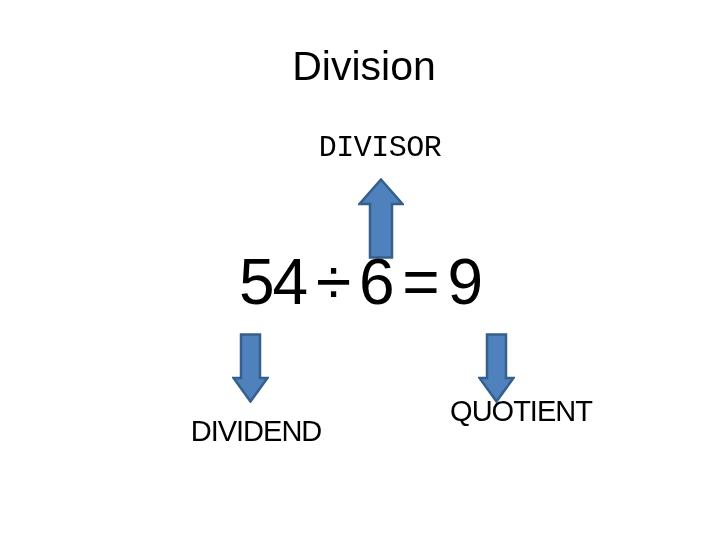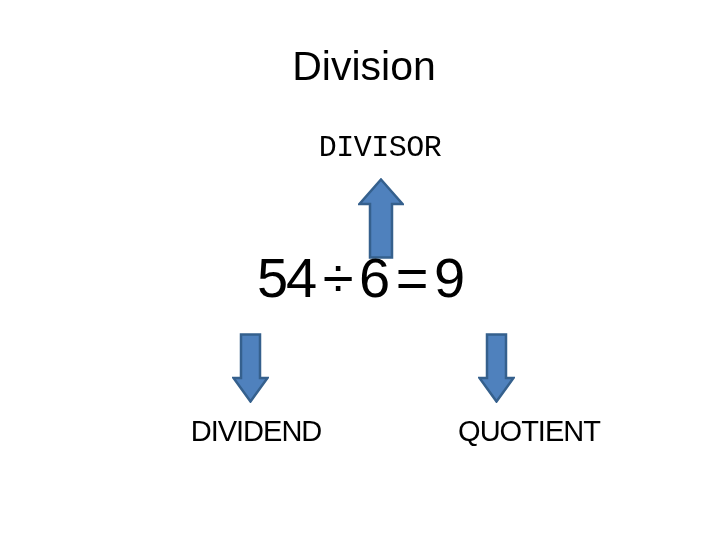--- a/index.html
+++ b/index.html
@@ -30,36 +30,35 @@
   .divisor-label {
     top: 133px;
     left: 380px;
     font-size: 30px;
     letter-spacing: -0.5px;
     font-family: Liberation Mono, monospace;
   }
   .equation {
     top: 250px;
     left: 360px;
-    font-size: 56px;
+    font-size: 64px;
     letter-spacing: -2px;
     word-spacing: -6px;
   }
   .dividend-label {
     top: 417px;
     left: 256px;
     font-size: 29px;
     letter-spacing: -1px;
   }
   .quotient-label {
-    top: 417px;
+    top: 397px;
     left: 521px;
     font-size: 29px;
     letter-spacing: -1px;
-    margin-left: 8px;
   }
   svg.arrow {
     position: absolute;
     display: block;
   }
   .arrow-up {
     left: 358px;
     top: 178px;
     width: 46px;
     height: 81px;

